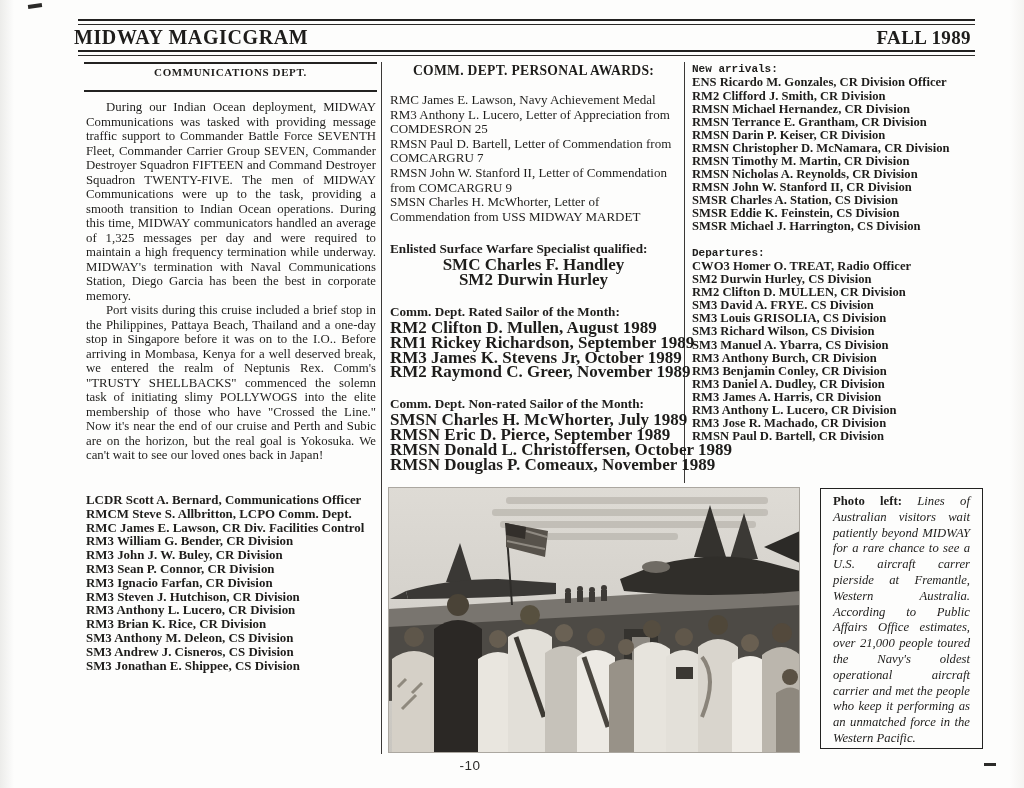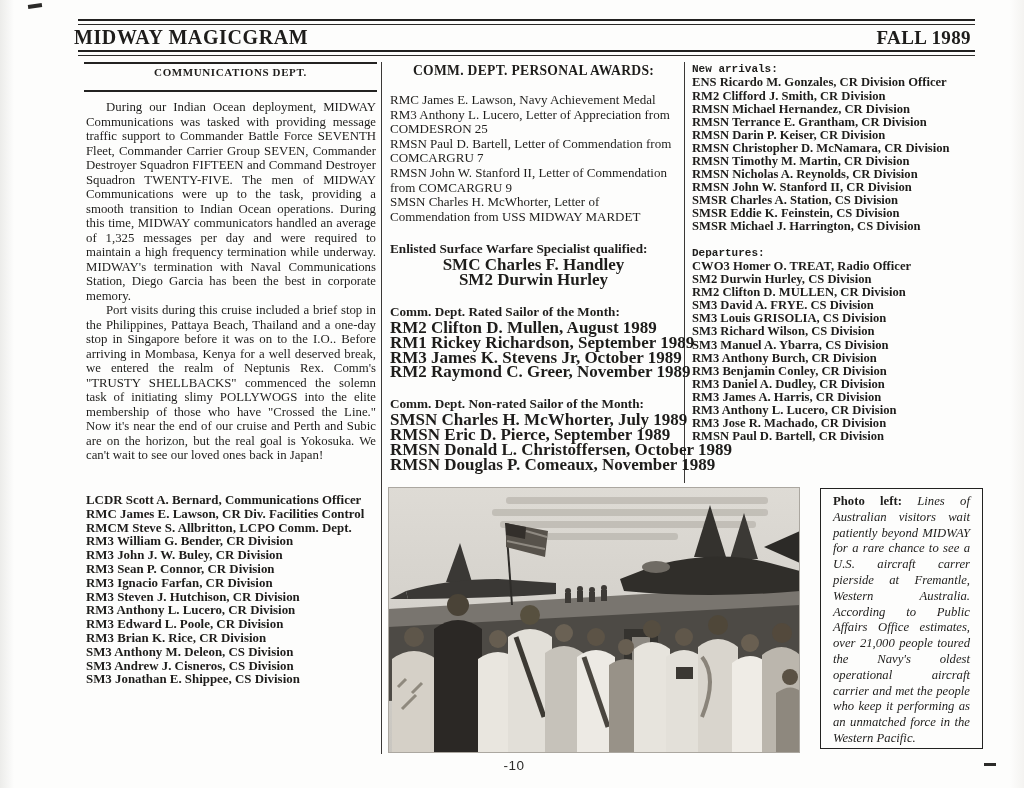--- a/index.html
+++ b/index.html
@@ -41,21 +41,21 @@
   .departures-gap { margin-top:13px; }
 
   .photo { position:absolute; left:388px; top:487px; width:412px; height:266px; background:#d6d3ce;
     box-shadow:0 0 0 1px #b9b5af inset; }
   .caption-box { position:absolute; left:820px; top:488px; width:163px; height:261px;
     border:1.5px solid #232221; background:#fdfdfc; padding:5px 12px; box-sizing:border-box; }
   .caption-text { font-size:12.7px; line-height:15.8px; font-style:italic; text-align:justify; margin:0; }
   .caption-lead { font-style:normal; font-weight:bold; }
 
   .footer-pagenum { position:absolute; left:0; top:758px; width:940px; text-align:center;
-    font-family:"Liberation Sans", sans-serif; font-size:13.5px; color:#2c2b29; letter-spacing:.5px;margin-left:44px; }
+    font-family:"Liberation Sans", sans-serif; font-size:13.5px; color:#2c2b29; letter-spacing:.5px; }
 
   .artifact { position:absolute; background:#2b2a28; }
   .artifact-tl { left:28px; top:4px; width:14px; height:4px; transform:rotate(-8deg); }
   .artifact-br { left:984px; top:763px; width:12px; height:3px; }
 </style>
 </head>
 <body>
 
 <div class="page">
 
@@ -76,29 +76,28 @@
   <div class="dept-heading">COMMUNICATIONS DEPT.</div>
   <div class="rule-single dept-rule-bot"></div>
 
   <div class="body-copy">
       <div class="para">During our Indian Ocean deployment, MIDWAY Communications was tasked with providing message traffic support to Commander Battle Force SEVENTH Fleet, Commander Carrier Group SEVEN, Commander Destroyer Squadron FIFTEEN and Command Destroyer Squadron TWENTY-FIVE.  The men of MIDWAY Communications were up to the task, providing a smooth transition to Indian Ocean operations. During this time, MIDWAY communicators handled an average of 1,325 messages per day and were required to maintain a high frequency termination while underway.  MIDWAY's termination with Naval Communications Station, Diego Garcia has been the best in corporate memory.</div>
       <div class="para">Port visits during this cruise included a brief stop in the Philippines, Pattaya Beach, Thailand and a one-day stop in Singapore before it was on to the I.O.. Before arriving in Mombasa, Kenya for a well deserved break, we entered the realm of Neptunis Rex.  Comm's "TRUSTY SHELLBACKS" commenced the solemn task of initiating slimy POLLYWOGS into the elite membership of those who have "Crossed the Line."  Now it's near the end of our cruise and Perth and Subic are on the horizon, but the real goal is Yokosuka.  We can't wait to see our loved ones back in Japan!</div>
     </div>
 
   <div class="roster-block">
       <div class="roster-line">LCDR Scott A. Bernard, Communications Officer</div>
+      <div class="roster-line">RMCM Steve S. Allbritton, LCPO Comm. Dept.</div>
       <div class="roster-line">RMC James E. Lawson, CR Div. Facilities Control</div>
-      <div class="roster-line">RMCM Steve S. Allbritton, LCPO Comm. Dept.</div>
       <div class="roster-line">RM3 William G. Bender, CR Division</div>
       <div class="roster-line">RM3 John J. W. Buley, CR Division</div>
       <div class="roster-line">RM3 Sean P. Connor, CR Division</div>
       <div class="roster-line">RM3 Ignacio Farfan, CR Division</div>
       <div class="roster-line">RM3 Steven J. Hutchison, CR Division</div>
       <div class="roster-line">RM3 Anthony L. Lucero, CR Division</div>
-      <div class="roster-line">RM3 Edward L. Poole, CR Division</div>
       <div class="roster-line">RM3 Brian K. Rice, CR Division</div>
       <div class="roster-line">SM3 Anthony M. Deleon, CS Division</div>
       <div class="roster-line">SM3 Andrew J. Cisneros, CS Division</div>
       <div class="roster-line">SM3 Jonathan E. Shippee, CS Division</div>
     </div>
 
   <div class="col col-mid">
     <p class="mid-heading">COMM. DEPT. PERSONAL AWARDS:</p>
     <div>
         <div class="award-line">RMC James E. Lawson, Navy Achievement Medal</div>

